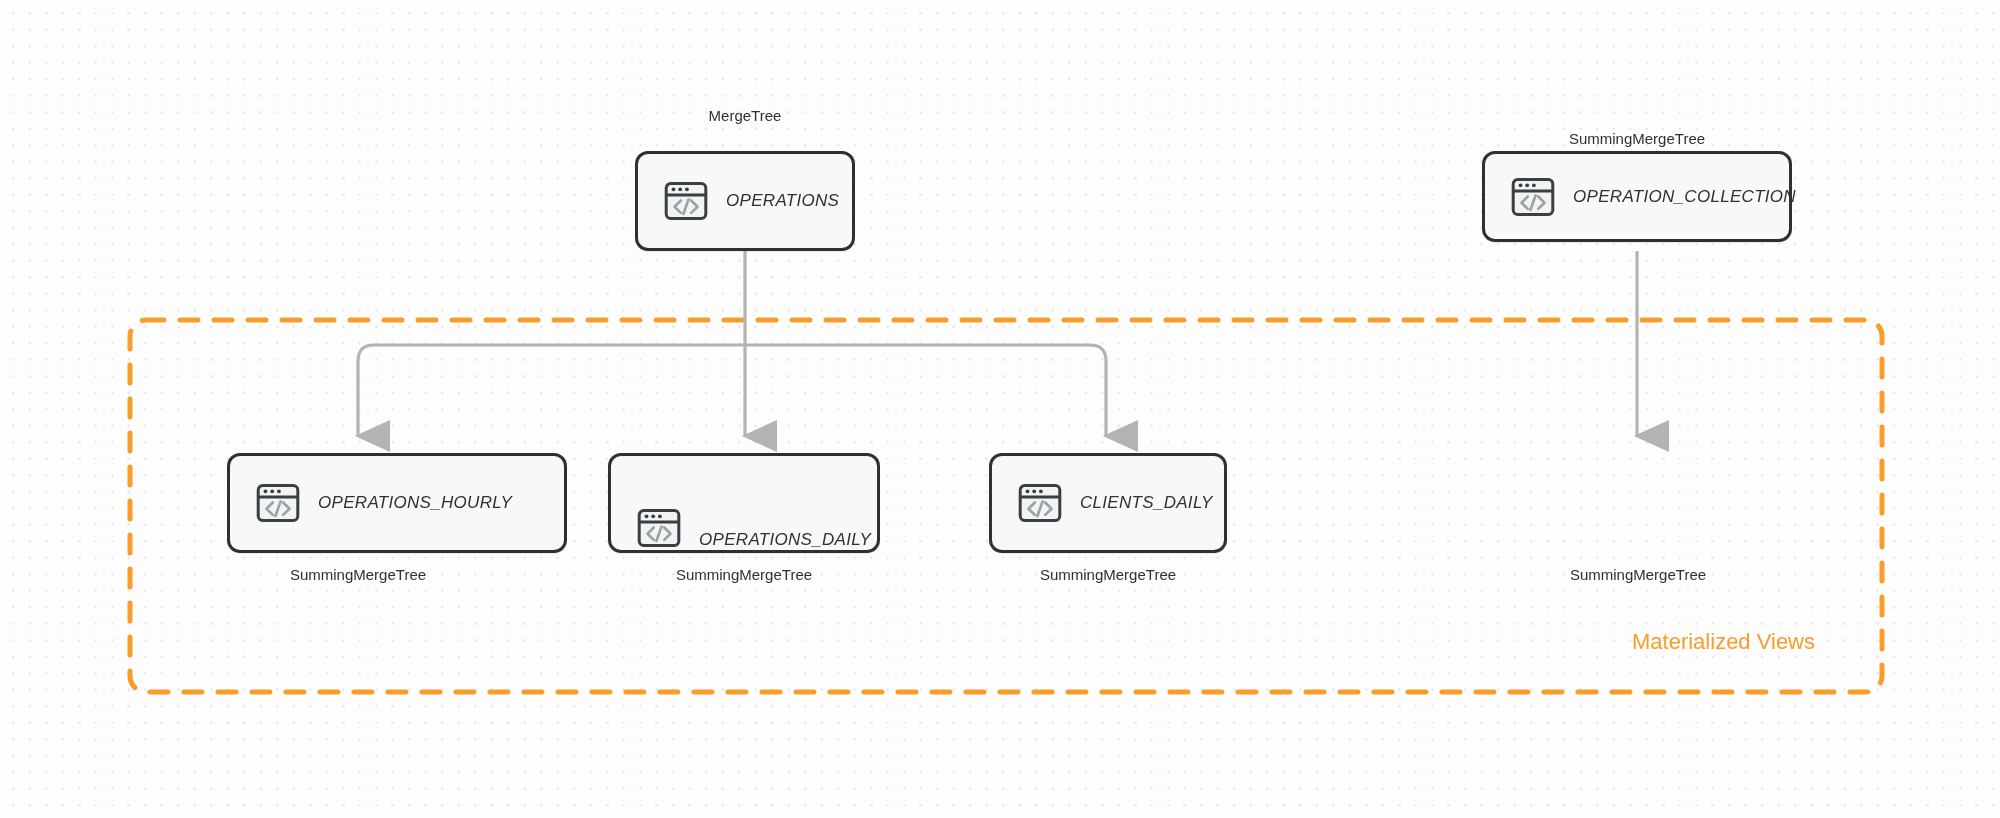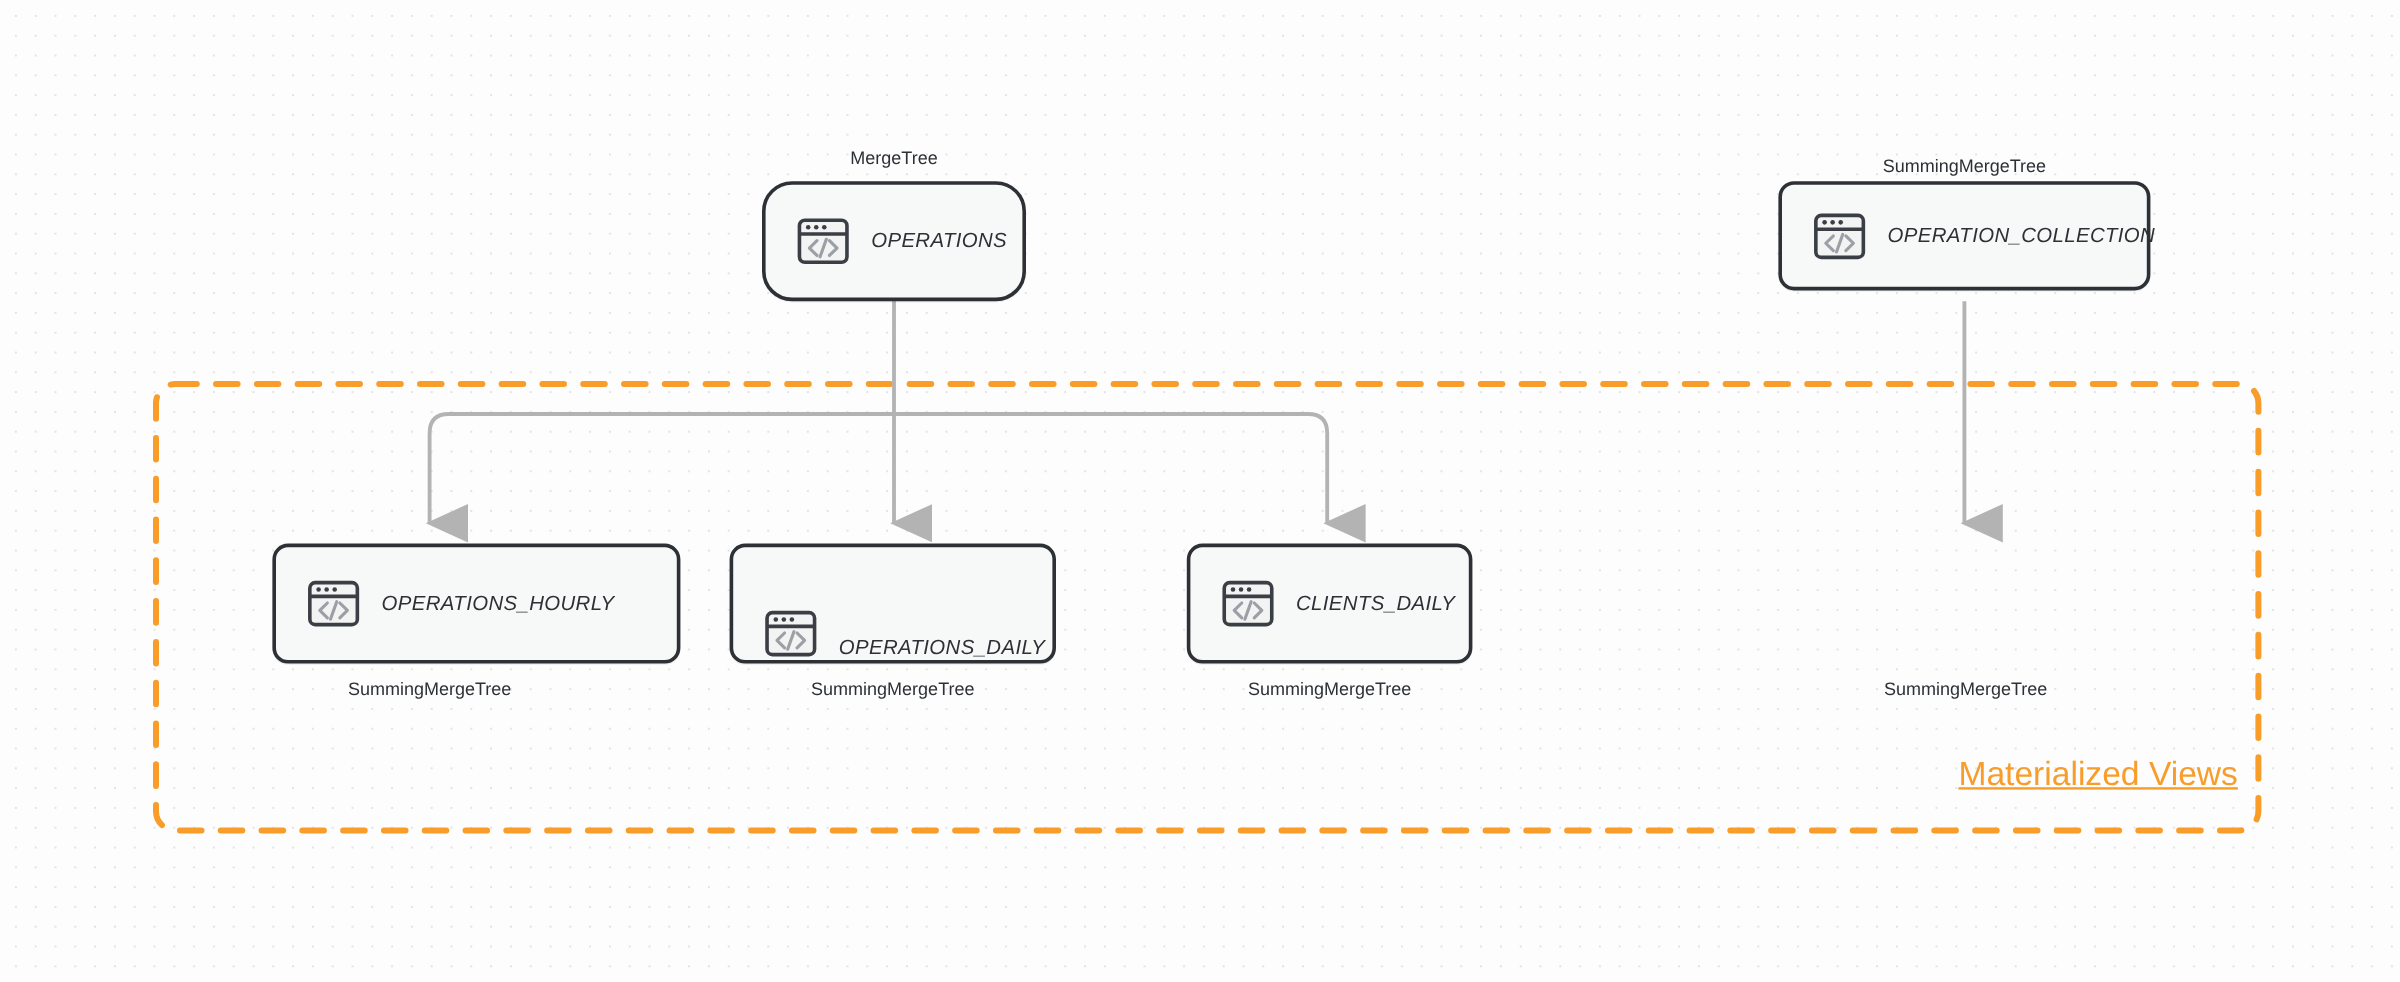--- a/index.html
+++ b/index.html
@@ -61,25 +61,24 @@
     font-size: 15px;
     color: #2d3136;
     white-space: nowrap;
     text-align: center;
     line-height: 1;
   }
 
   
   #group-caption {
     position: absolute;
-    font-size: 28px;
+    font-size: 22px;
     color: #f89d2a;
     white-space: nowrap;
     line-height: 1;
-    text-decoration: underline;
   }
 </style>
 </head>
 <body>
 
 <div id="canvas">
 
   <svg id="wires" viewBox="0 0 2000 818" width="2000" height="818" xmlns="http://www.w3.org/2000/svg">
     <defs>
       <marker id="arrow" viewBox="0 0 12 12" refX="6" refY="10" markerWidth="12" markerHeight="12" orient="auto-start-reverse">
@@ -93,23 +92,23 @@
 
     <path d="M 745 345 L 745 436" fill="none" stroke="#b3b3b3" stroke-width="3.2" stroke-linecap="butt" marker-end="url(#arrow)"></path>
 
     <path d="M 745 345 L 374 345 Q 358 345 358 361 L 358 436" fill="none" stroke="#b3b3b3" stroke-width="3.2" stroke-linecap="butt" marker-end="url(#arrow)"></path>
 
     <path d="M 745 345 L 1090 345 Q 1106 345 1106 361 L 1106 436" fill="none" stroke="#b3b3b3" stroke-width="3.2" stroke-linecap="butt" marker-end="url(#arrow)"></path>
 
     <path d="M 1637 251 L 1637 436" fill="none" stroke="#b3b3b3" stroke-width="3.2" stroke-linecap="butt" marker-end="url(#arrow)"></path>
   </svg>
 
-  <div class="engine-label" style="left:645px; top:125px; width:200px;">MergeTree</div>
+  <div class="engine-label" style="left:645px; top:108px; width:200px;">MergeTree</div>
 
-  <div class="node" style="left:635px; top:151px; width:220px; height:100px;border-radius:25px;">
+  <div class="node" style="left:635px; top:151px; width:220px; height:100px;">
     <span class="icon-wrap">
       <svg width="44" height="44" viewBox="0 0 44 44" xmlns="http://www.w3.org/2000/svg">
         <rect x="2.2" y="4.5" width="39.6" height="35" rx="4.5" ry="4.5" fill="#f2f3f3" stroke="#3a3f45" stroke-width="3"></rect>
         <path d="M 2.2 16 L 41.8 16" stroke="#3a3f45" stroke-width="3"></path>
         <circle cx="9.5" cy="10.3" r="1.9" fill="#3a3f45"></circle>
         <circle cx="16.2" cy="10.3" r="1.9" fill="#3a3f45"></circle>
         <circle cx="22.9" cy="10.3" r="1.9" fill="#3a3f45"></circle>
         <path d="M 16.8 21.5 L 10.5 27.7 L 16.8 33.9" fill="none" stroke="#9aa0a6" stroke-width="2.6" stroke-linecap="round" stroke-linejoin="round"></path>
         <path d="M 27.2 21.5 L 33.5 27.7 L 27.2 33.9" fill="none" stroke="#9aa0a6" stroke-width="2.6" stroke-linecap="round" stroke-linejoin="round"></path>
         <path d="M 24.6 20.4 L 19.4 35.0" fill="none" stroke="#9aa0a6" stroke-width="2.6" stroke-linecap="round"></path>

